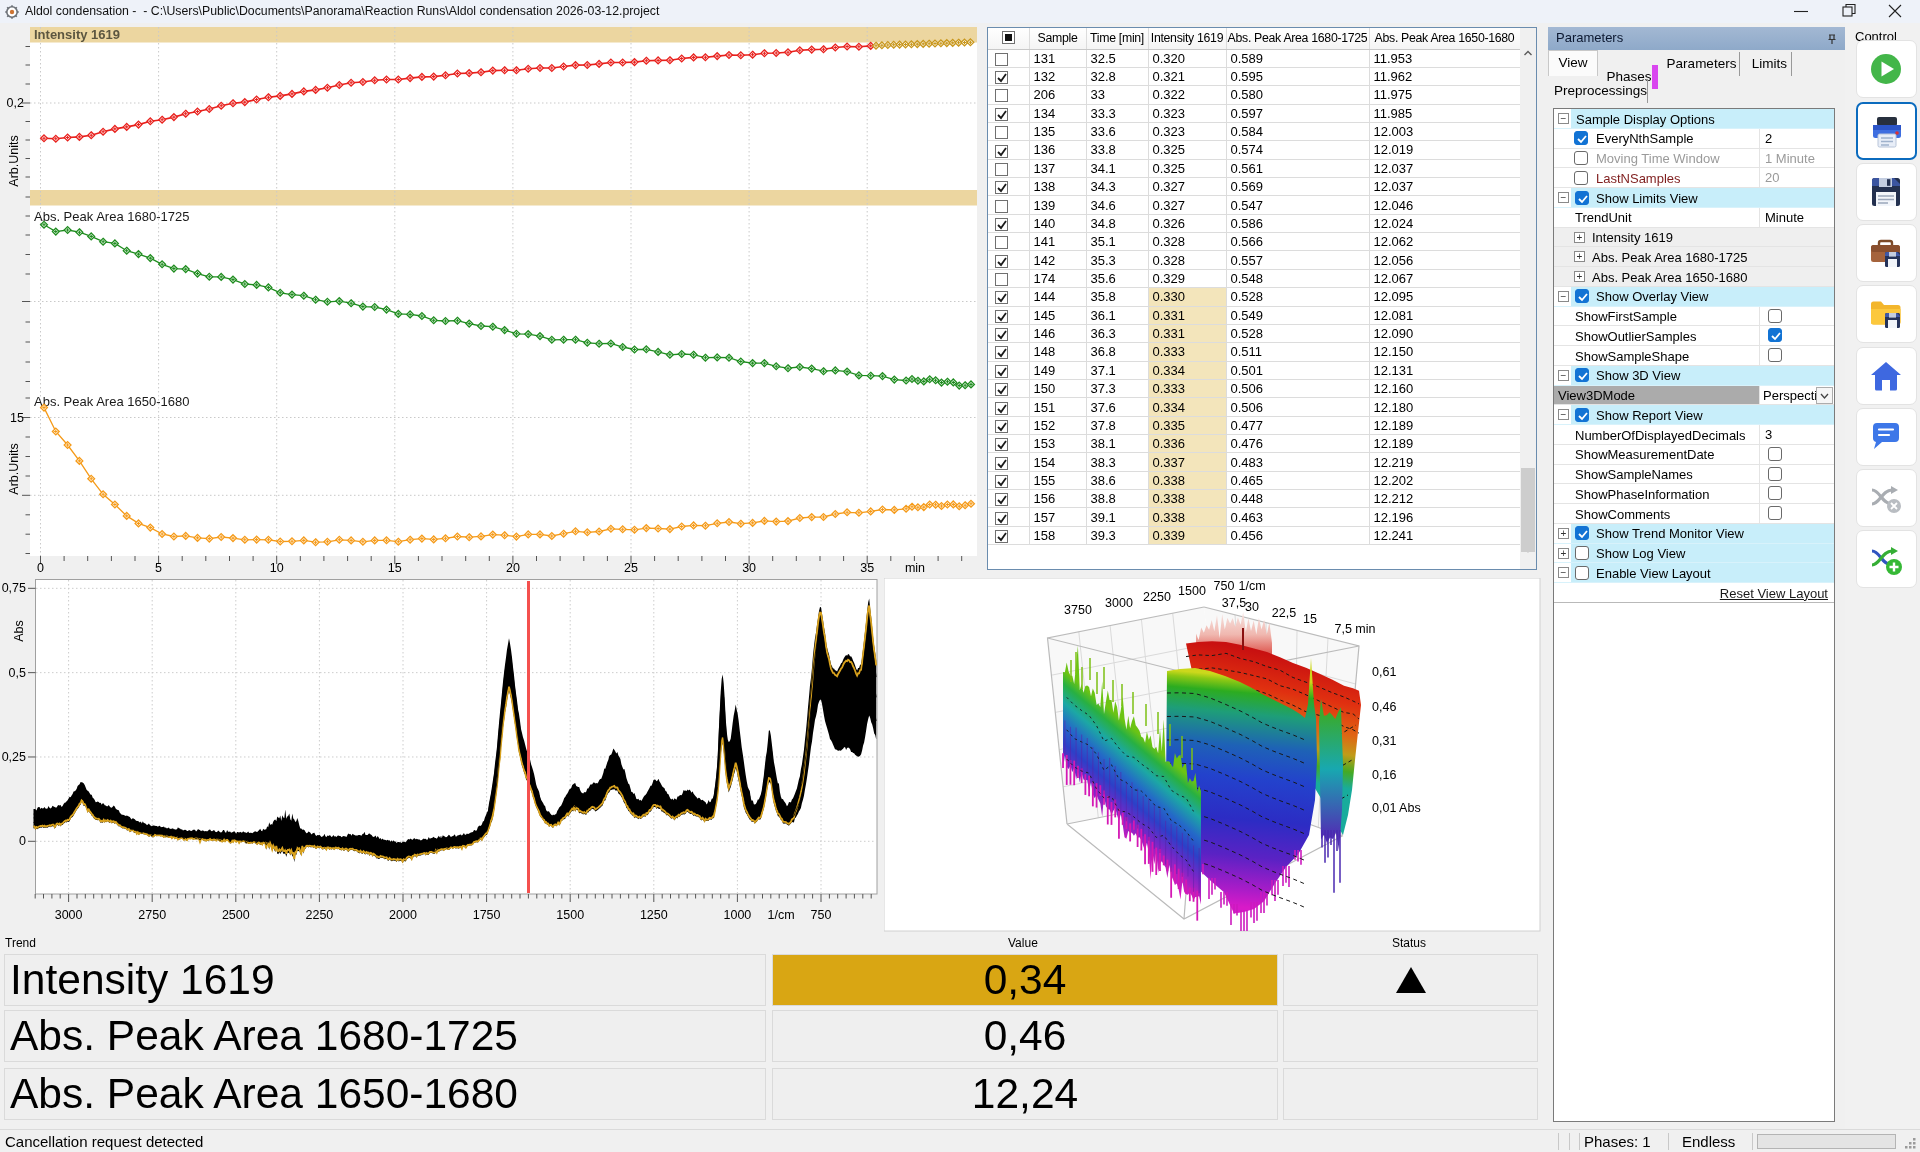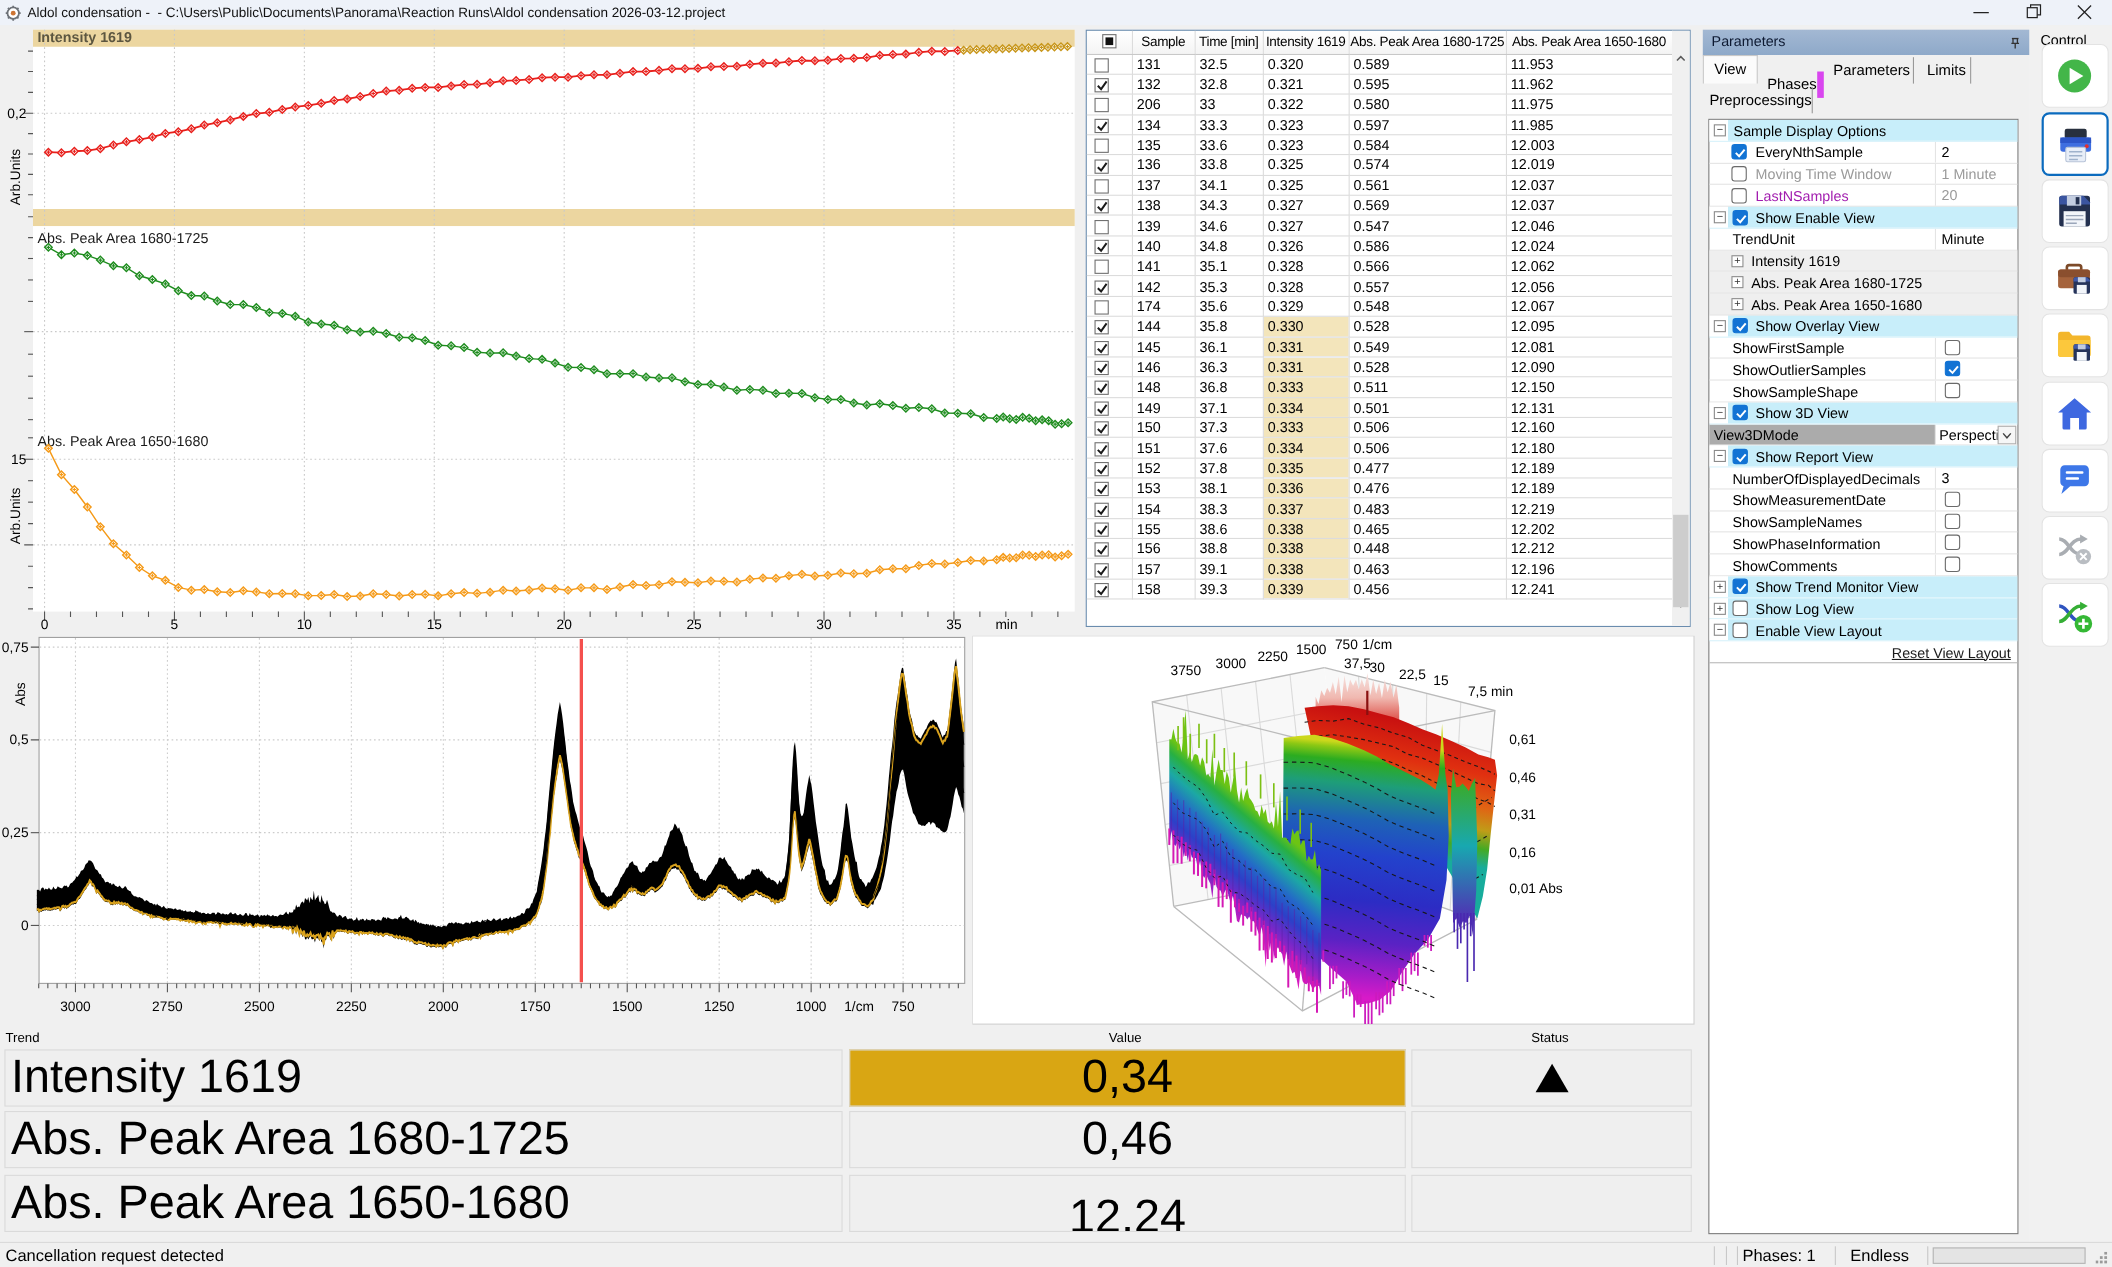--- a/index.html
+++ b/index.html
@@ -1114,29 +1114,29 @@
         <span class="pl" style="left:42px;color:#000">EveryNthSample</span>
         <span class="pv" style="color:#000">2</span>
       </div>
       <div class="prow" style="top:39.5px">
         <span class="bcb bcbu" style="left:20px;top:2.5px"></span>
         <span class="pl" style="left:42px;color:#9a9a9a">Moving Time Window</span>
         <span class="pv" style="color:#9a9a9a">1 Minute</span>
       </div>
       <div class="prow" style="top:59.2px">
         <span class="bcb bcbu" style="left:20px;top:2.5px"></span>
-        <span class="pl" style="left:42px;color:#a21caf">LastNSamples</span>
+        <span class="pl" style="left:42px;color:#7f1d1d">LastNSamples</span>
         <span class="pv" style="color:#9a9a9a">20</span>
       </div>
       <div class="prow cyan" style="top:79.0px">
         <span class="exp" style="left:4px;top:4px">−</span>
         <span class="bcb bcbc" style="left:21px;top:2.5px"><svg width="14" height="14" viewBox="0 0 14 14">
             <path d="M3 7 L6 10 L11 4" stroke="#fff" stroke-width="1.8" fill="none"></path>
           </svg></span>
-        <span class="pl" style="left:42px">Show Enable View</span>
+        <span class="pl" style="left:42px">Show Limits View</span>
       </div>
       <div class="prow" style="top:98.8px">
         <span class="pl" style="left:21px;color:#000">TrendUnit</span>
         <span class="pv" style="color:#000">Minute</span>
       </div>
       <div class="prow grayrow" style="top:118.5px">
         <span class="exp" style="left:20px;top:4px">+</span>
         <span class="pl" style="left:38px">Intensity 1619</span>
       </div>
       <div class="prow grayrow" style="top:138.2px">
@@ -1317,21 +1317,21 @@
     <div class="rh" style="left:1392px">Status</div>
     <div class="rrow" style="left:4px;top:22px;width:762px;height:52px;padding:1px 0 0 5px">Intensity 1619</div>
     <div class="rrow" style="left:772px;top:22px;width:506px;height:52px;background:#d9a613;text-align:center;padding-top:1px">0,34</div>
     <div class="rrow" style="left:1283px;top:22px;width:255px;height:52px;text-align:center"><svg width="34" height="30" viewBox="0 0 34 30" style="margin-top:10px">
         <path d="M17 2 L32 28 H2 Z" fill="#000"></path>
       </svg></div>
     <div class="rrow" style="left:4px;top:78px;width:762px;height:52px;padding:1px 0 0 5px">Abs. Peak Area 1680-1725</div>
     <div class="rrow" style="left:772px;top:78px;width:506px;height:52px;text-align:center;padding-top:1px">0,46</div>
     <div class="rrow" style="left:1283px;top:78px;width:255px;height:52px;text-align:center"></div>
     <div class="rrow" style="left:4px;top:136px;width:762px;height:52px;padding:1px 0 0 5px">Abs. Peak Area 1650-1680</div>
-    <div class="rrow" style="left:772px;top:136px;width:506px;height:52px;text-align:center;padding-top:14px">12,24</div>
+    <div class="rrow" style="left:772px;top:136px;width:506px;height:52px;text-align:center;padding-top:1px">12,24</div>
     <div class="rrow" style="left:1283px;top:136px;width:255px;height:52px;text-align:center"></div>
   </div>
 <div id="statusbar" class="abs">
     <div class="abs" style="left:5px;top:3px">Cancellation request detected</div>
     <div class="ssep" style="left:1558px"></div>
     <div class="ssep" style="left:1569px"></div>
     <div class="ssep" style="left:1579px"></div>
     <div class="ssep" style="left:1668px"></div>
     <div class="ssep" style="left:1752px"></div>
     <div class="abs" style="left:1584px;top:3px">Phases: 1</div>

